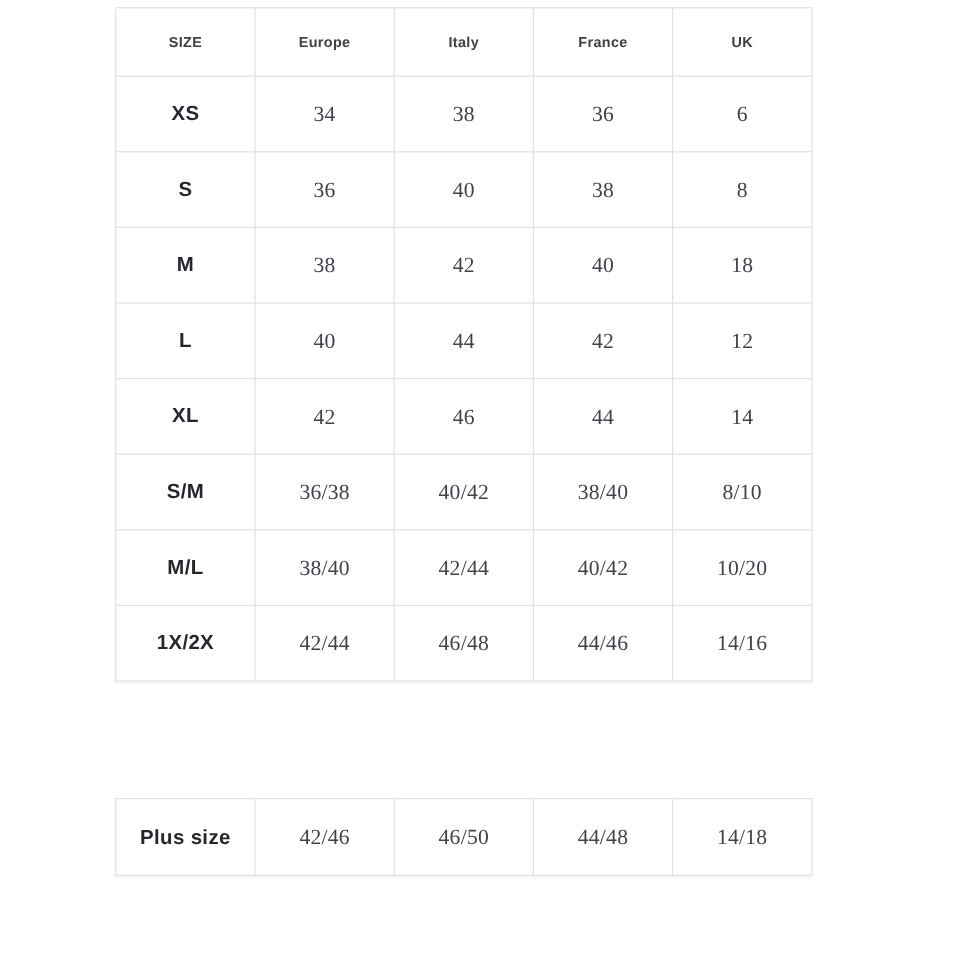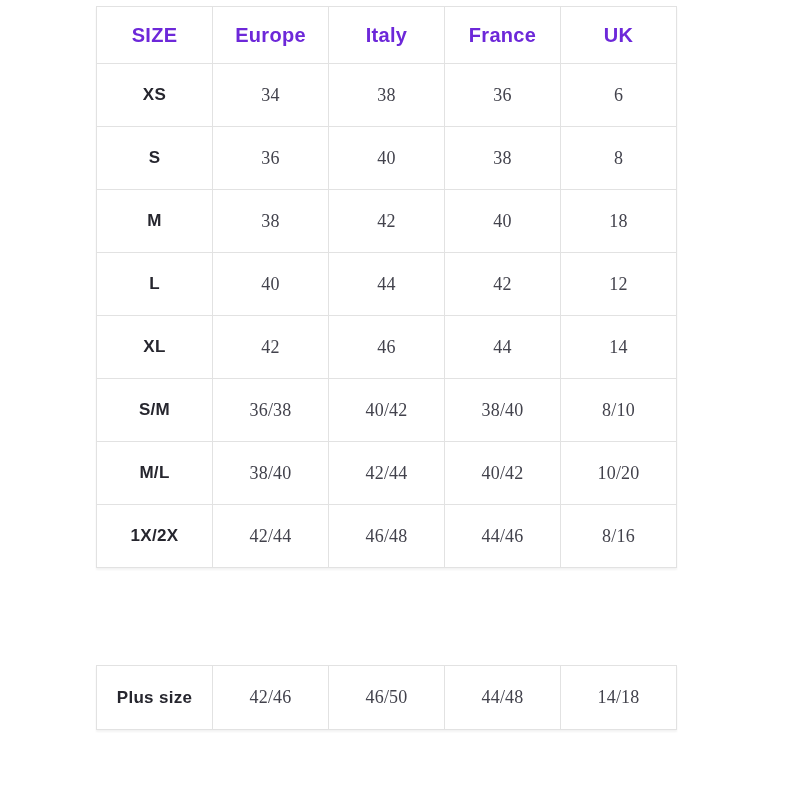--- a/index.html
+++ b/index.html
@@ -28,23 +28,23 @@
   .size-table td, .size-table th {
     border: 1px solid #e2e2e2;
     text-align: center;
     vertical-align: middle;
     background: #ffffff;
   }
   .size-table thead tr { height: 57px; }
   .size-table.main tbody tr { height: 63px; }
   .size-table.special tbody tr { height: 64px; }
   .size-table th {
-    font-size: 20px;
+    font-size: 12px;
     font-weight: 700;
-    color: #6d28d9;
+    color: #404040;
     letter-spacing: 0.3px;
   }
   .size-table td.label {
     font-size: 17px;
     font-weight: 700;
     color: #26262e;
     letter-spacing: 0.3px;
     margin-left: 45px;
   }
   .size-table td.value {
@@ -118,21 +118,21 @@
         <td class="value">38/40</td>
         <td class="value">42/44</td>
         <td class="value">40/42</td>
         <td class="value">10/20</td>
       </tr>
       <tr>
         <td class="label">1X/2X</td>
         <td class="value">42/44</td>
         <td class="value">46/48</td>
         <td class="value">44/46</td>
-        <td class="value">8/16</td>
+        <td class="value">14/16</td>
       </tr>
     </tbody>
   </table>
 
   <table class="size-table special">
     <tbody>
       <tr>
         <td class="label">Plus size</td>
         <td class="value">42/46</td>
         <td class="value">46/50</td>

